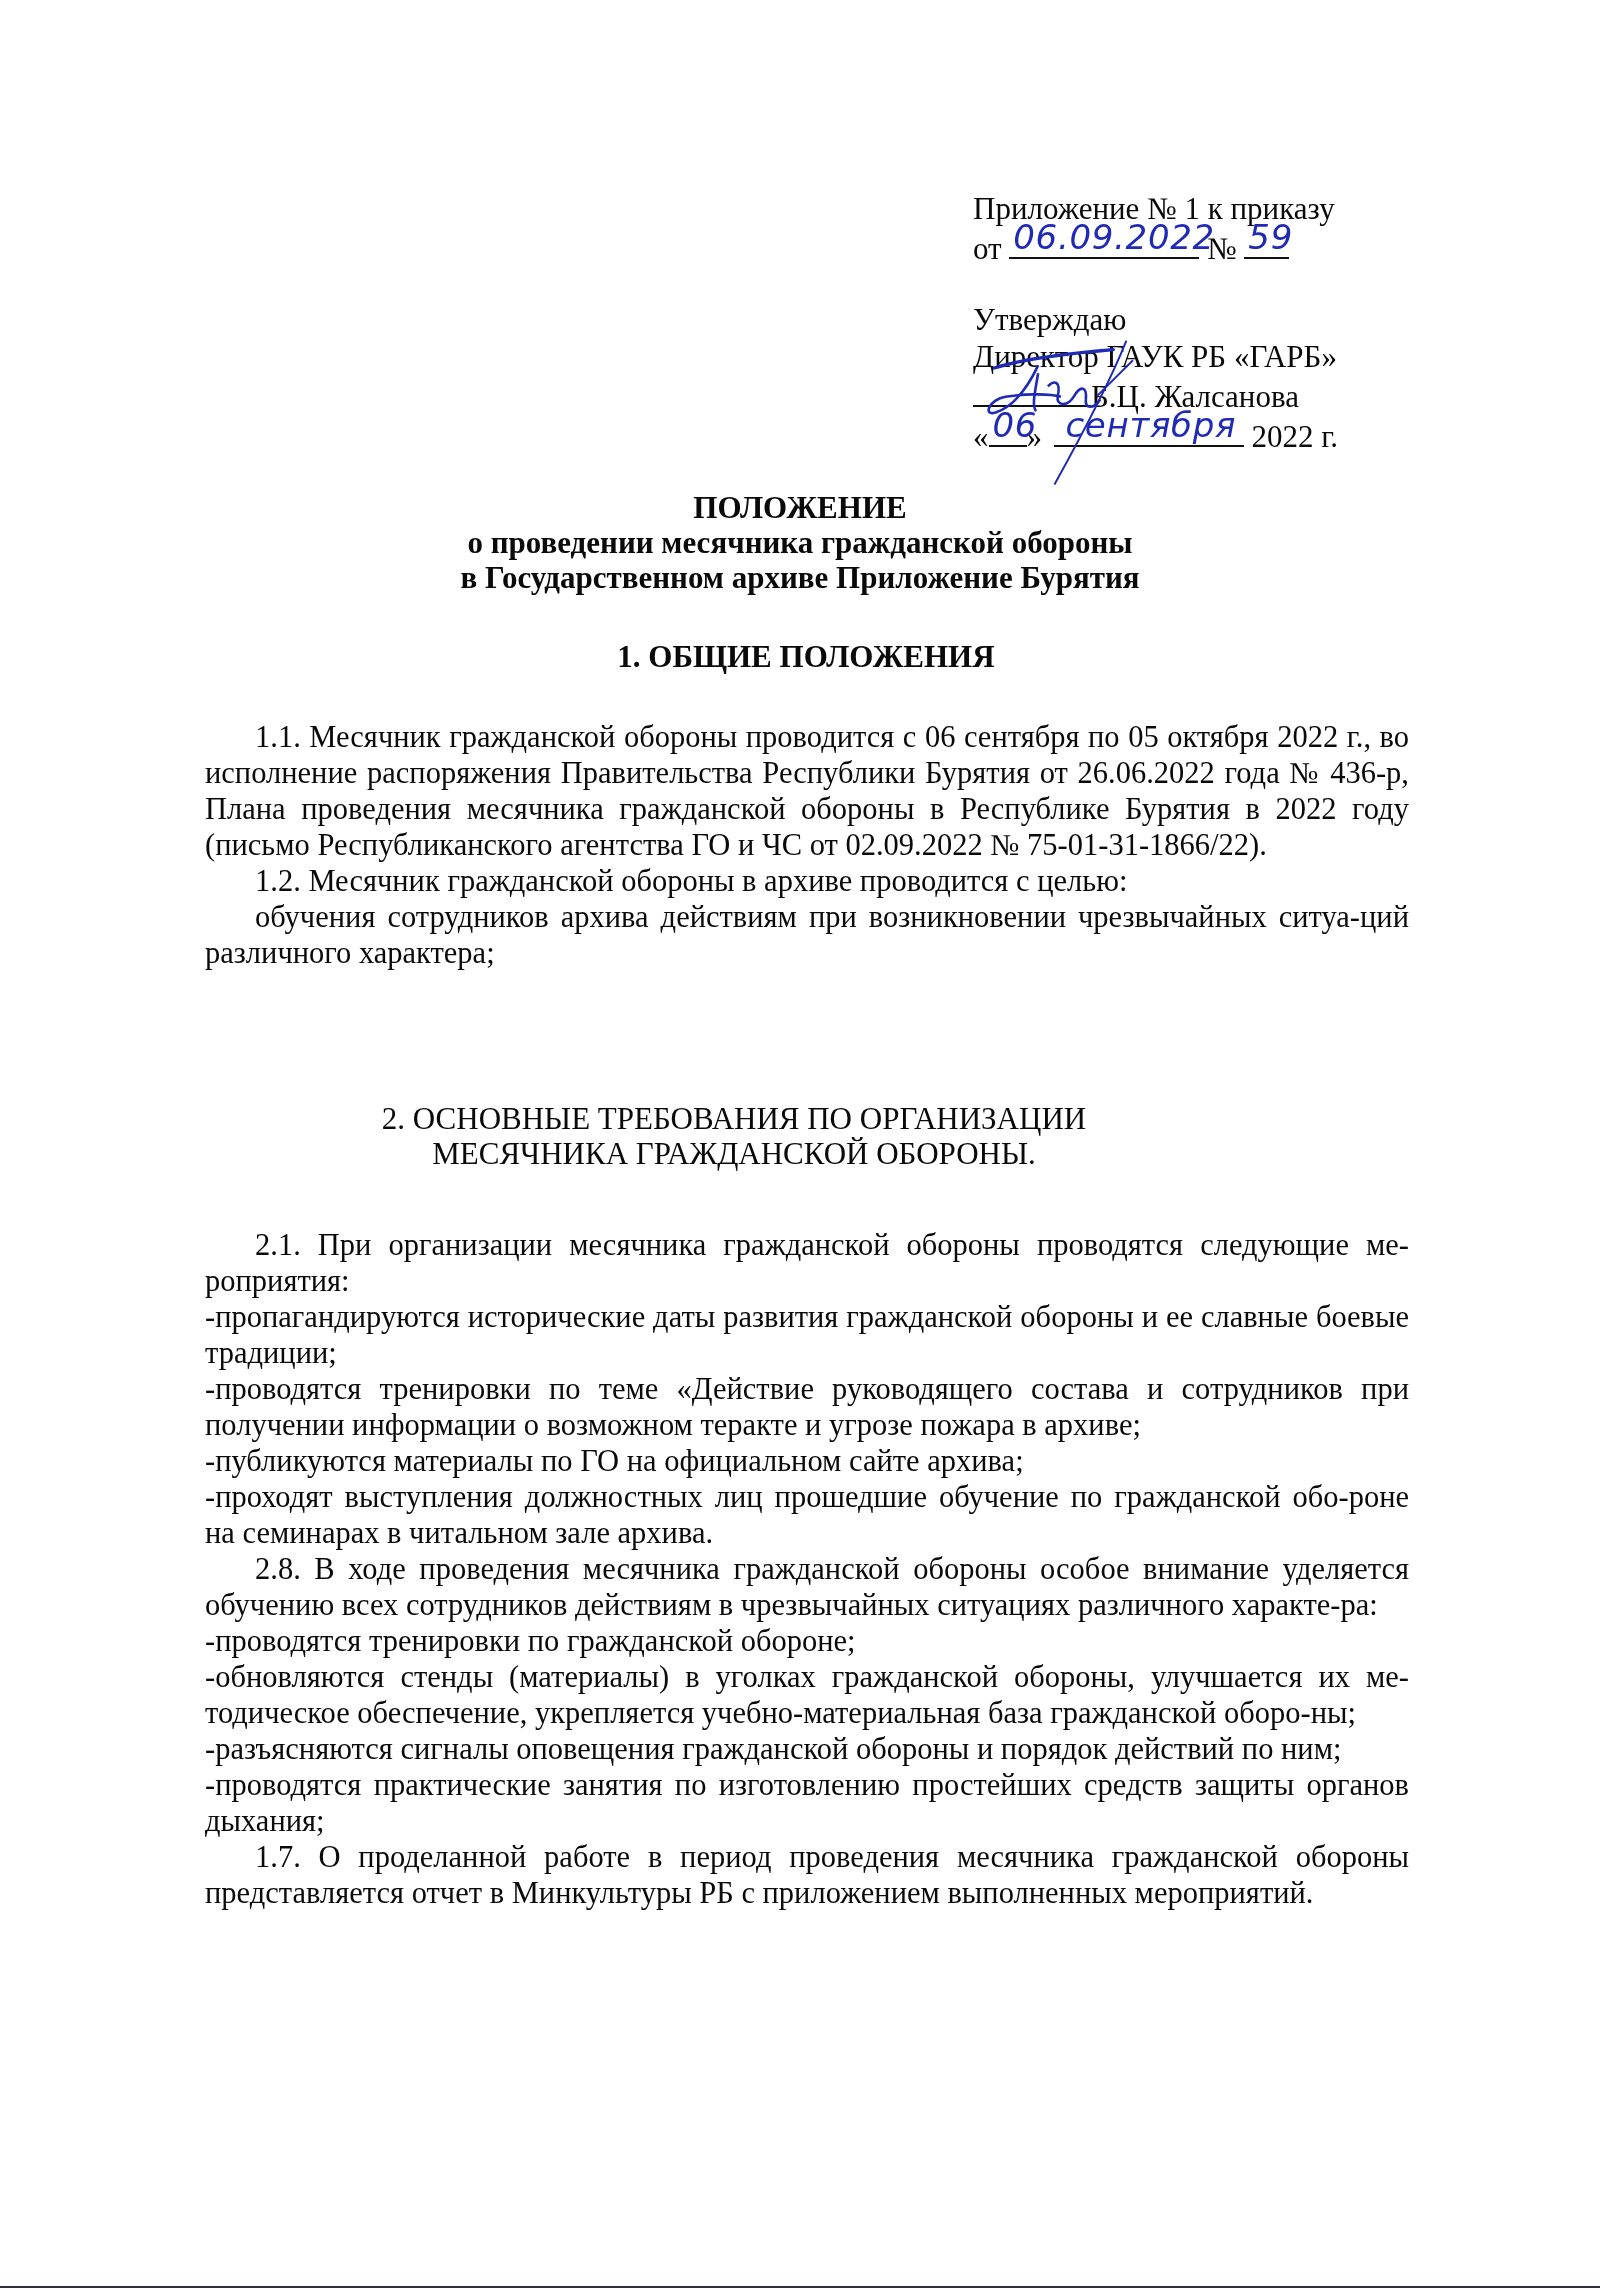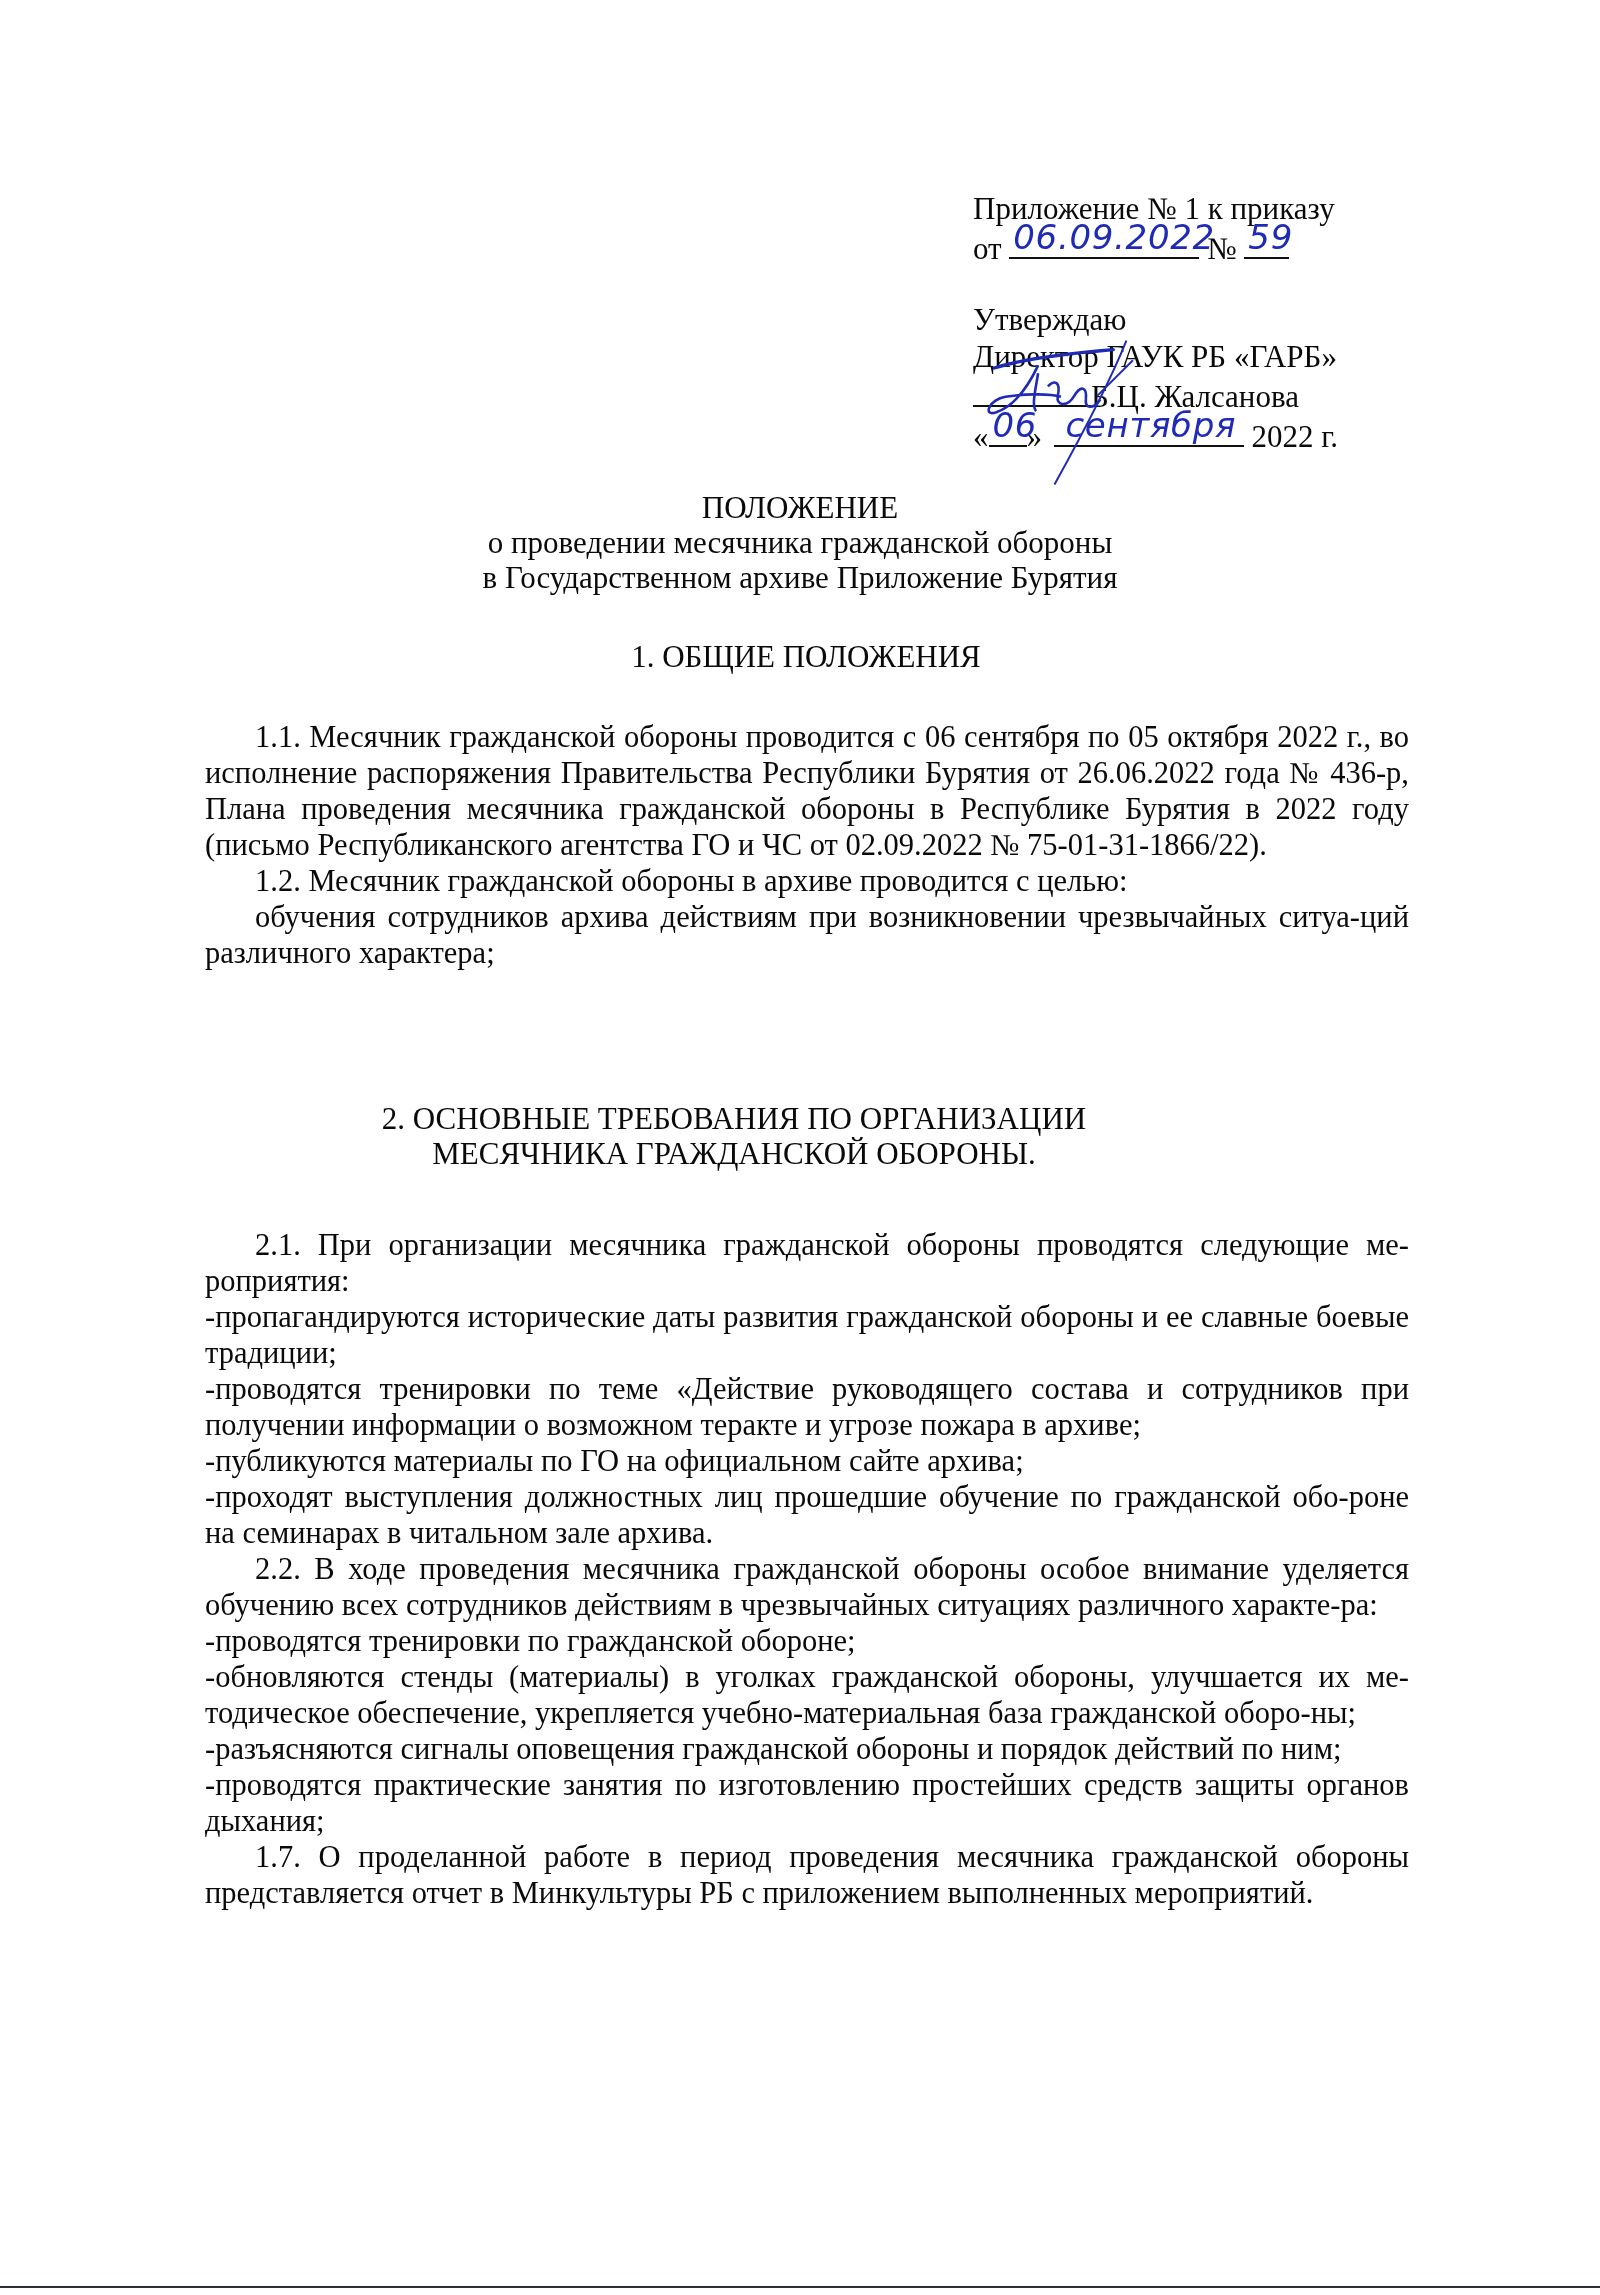--- a/index.html
+++ b/index.html
@@ -19,21 +19,21 @@
     vertical-align: baseline; position: relative; text-align: left;
   }
   .hand {
     font-family: "DejaVu Sans", sans-serif; font-style: italic; color: #1f2ab5;
     font-size: 34px; position: absolute; left: 3.9px; bottom: 1.3px; white-space: nowrap;
     letter-spacing: 0.7px;
   }
   .sig-svg { position: absolute; left: 976px; top: 334px; width: 170px; height: 157px; pointer-events: none; }
 
   
-  .title-block { position: absolute; left: 0; width: 1600px; top: 490px; text-align: center; font-size: 31px; line-height: 35px; }
+  .title-block { position: absolute; left: 0; width: 1600px; top: 490px; text-align: center; font-size: 31px; line-height: 35px; font-weight: bold; }
   .title-block .gap { height: 35px; }
 
   
   .body-text {
     position: absolute; left: 205px; width: 1204px; font-size: 30.5px; line-height: 36px;
     text-align: justify;
   }
   .body-text p { margin: 0; }
   .ind { text-indent: 50px; }
   .sec1 { top: 719px; }
@@ -100,21 +100,21 @@
     <div>2. ОСНОВНЫЕ ТРЕБОВАНИЯ ПО ОРГАНИЗАЦИИ</div>
     <div>МЕСЯЧНИКА ГРАЖДАНСКОЙ ОБОРОНЫ.</div>
   </div>
 
   <div class="body-text sec2">
     <p class="ind">2.1. При организации месячника гражданской обороны проводятся следующие ме-роприятия:</p>
     <p>-пропагандируются исторические даты развития гражданской обороны и ее славные боевые традиции;</p>
     <p>-проводятся тренировки по теме «Действие руководящего состава и сотрудников при получении информации о возможном теракте и угрозе пожара в архиве;</p>
     <p>-публикуются материалы по ГО на официальном сайте архива;</p>
     <p>-проходят выступления должностных   лиц прошедшие обучение по гражданской обо-роне на семинарах в читальном зале архива.</p>
-    <p class="ind">2.2. В ходе проведения месячника гражданской обороны особое внимание уделяется обучению всех сотрудников действиям в чрезвычайных ситуациях различного характе-ра:</p>
+    <p class="ind">2.8. В ходе проведения месячника гражданской обороны особое внимание уделяется обучению всех сотрудников действиям в чрезвычайных ситуациях различного характе-ра:</p>
     <p>-проводятся тренировки по гражданской обороне;</p>
     <p>-обновляются стенды (материалы) в уголках гражданской обороны, улучшается их   ме-тодическое   обеспечение, укрепляется учебно-материальная база гражданской оборо-ны;</p>
     <p>-разъясняются сигналы оповещения гражданской обороны и порядок действий по ним;</p>
     <p>-проводятся практические занятия   по   изготовлению   простейших средств защиты органов дыхания;</p>
     <p class="ind last-line">1.7. О   проделанной   работе в период проведения месячника гражданской обороны представляется отчет в Минкультуры РБ с приложением выполненных мероприятий.</p>
   </div>
 
   <div class="scanline"></div>
 </div>
 

